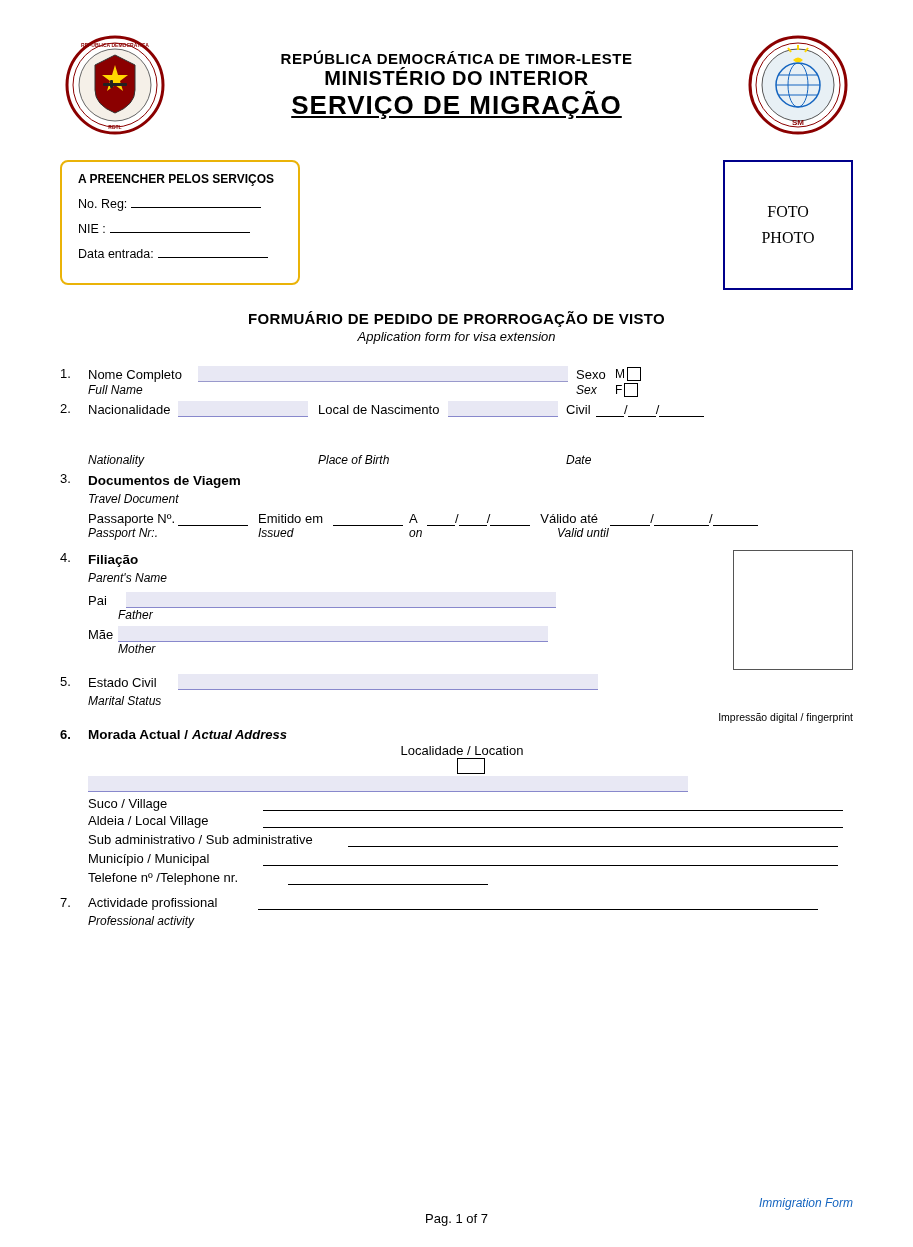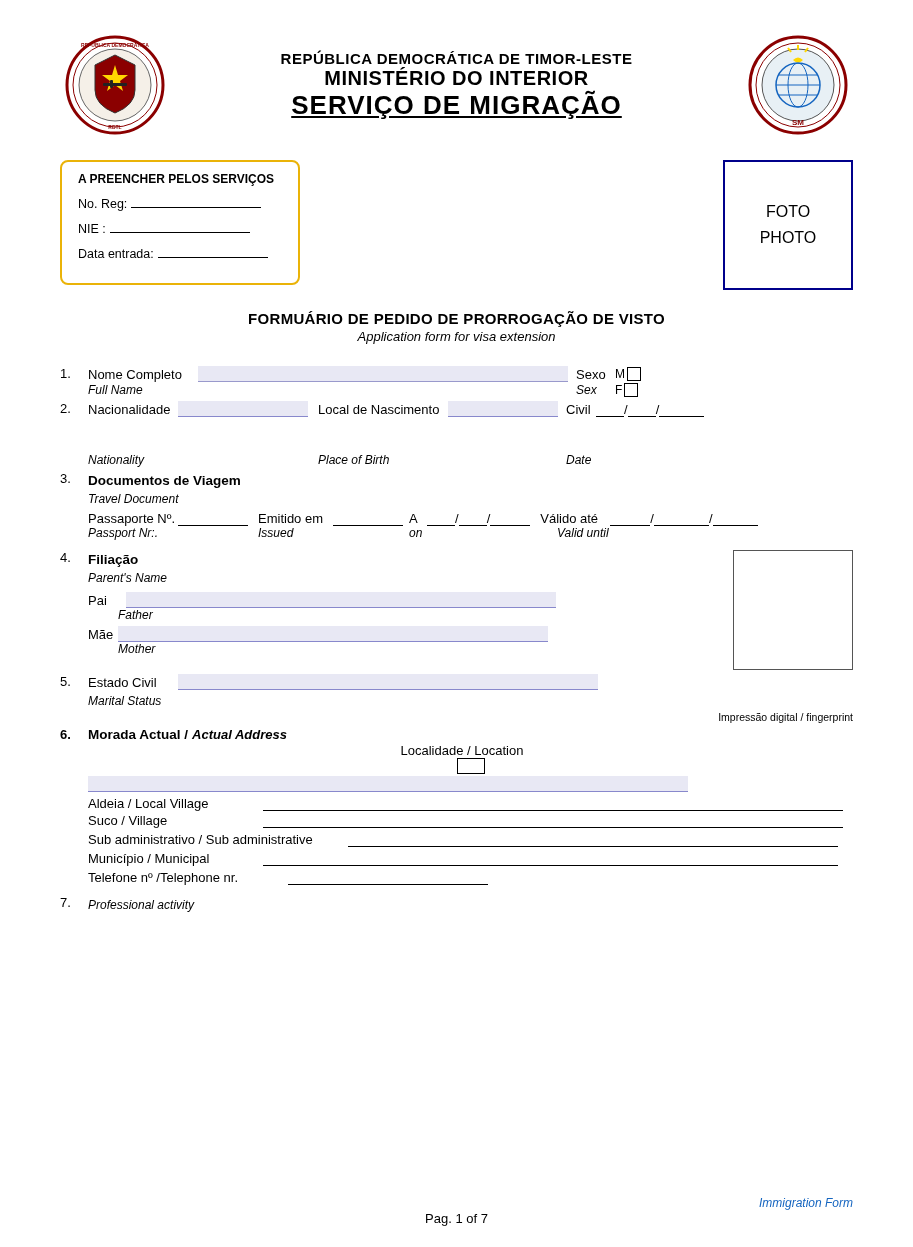--- a/index.html
+++ b/index.html
@@ -94,20 +94,21 @@
       width: 130px;
       height: 130px;
       display: flex;
       flex-direction: column;
       align-items: center;
       justify-content: center;
       font-size: 16px;
       font-weight: normal;
       color: #000;
       gap: 8px;
+      font-family: Liberation Serif, serif;
     }
     
     .form-title {
       text-align: center;
       margin: 18px 0 4px 0;
     }
     .form-title .pt {
       font-size: 15px;
       font-weight: bold;
       letter-spacing: 0.3px;
@@ -382,26 +383,26 @@
         <div style="display:flex; align-items:center; margin-bottom:2px;flex-direction:column;">
           <span style="font-size:13px; width:140px;">Localidade / Location</span>
           <span class="fp-small-box"></span>
         </div>
 
         <div style="margin-bottom:4px;">
           <span class="field-input" style="width:600px; background:#e8e8f4; display:block; height:16px;"></span>
         </div>
 
         <div style="display:flex; align-items:center; margin-bottom:2px; font-size:13px;">
+          <span style="width:175px;">Suco / Village</span>
+          <span class="field-input-plain" style="width:580px; border-bottom:1px solid #000;"></span>
+        </div>
+
+        <div style="display:flex; align-items:center; margin-bottom:2px; font-size:13px;">
           <span style="width:175px;">Aldeia / Local Village</span>
-          <span class="field-input-plain" style="width:580px; border-bottom:1px solid #000;"></span>
-        </div>
-
-        <div style="display:flex; align-items:center; margin-bottom:2px; font-size:13px;">
-          <span style="width:175px;">Suco / Village</span>
           <span class="field-input-plain" style="width:580px; border-bottom:1px solid #000;"></span>
         </div>
 
         <div style="margin-top:4px;"></div>
 
         <div style="display:flex; align-items:center; margin-bottom:2px; font-size:13px;">
           <span style="width:260px;">Sub administrativo / Sub administrative</span>
           <span class="field-input-plain" style="width:490px; border-bottom:1px solid #000;"></span>
         </div>
 
@@ -417,20 +418,24 @@
         <div style="display:flex; align-items:center; margin-bottom:2px; font-size:13px;">
           <span style="width:200px;">Telefone nº /Telephone nr.</span>
           <span class="field-input-plain" style="width:200px; border-bottom:1px solid #000;"></span>
         </div>
       </div>
     </div>
 
     <div style="display:flex; align-items:flex-start; margin-top:8px;">
       <span class="num" style="font-size:13px; width:28px;">7.</span>
       <div style="flex:1;">
+        <div style="display:flex; align-items:center; margin-bottom:1px;">
+          <span style="font-size:13px; width:170px;">Actividade profissional</span>
+          <span class="field-input-plain" style="width:560px; border-bottom:1px solid #000;"></span>
+        </div>
         <div>
           <span style="font-style:italic; font-size:12px;">Professional activity</span>
         </div>
       </div>
     </div>
 
   </div>
 
   <div style="position:absolute; bottom:20px; left:0; right:0; text-align:center;">
     <span style="font-size:13px;">Pag. 1 of 7</span>

